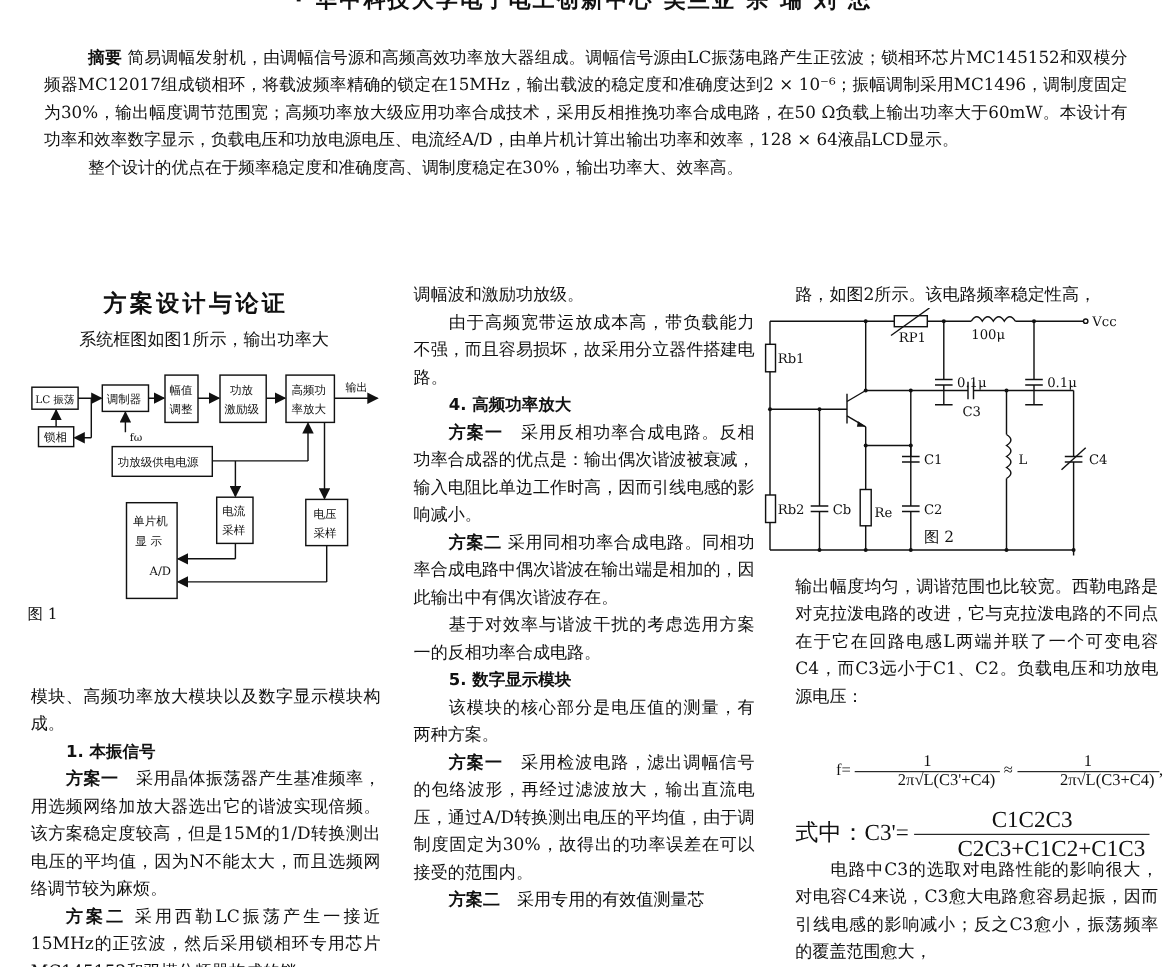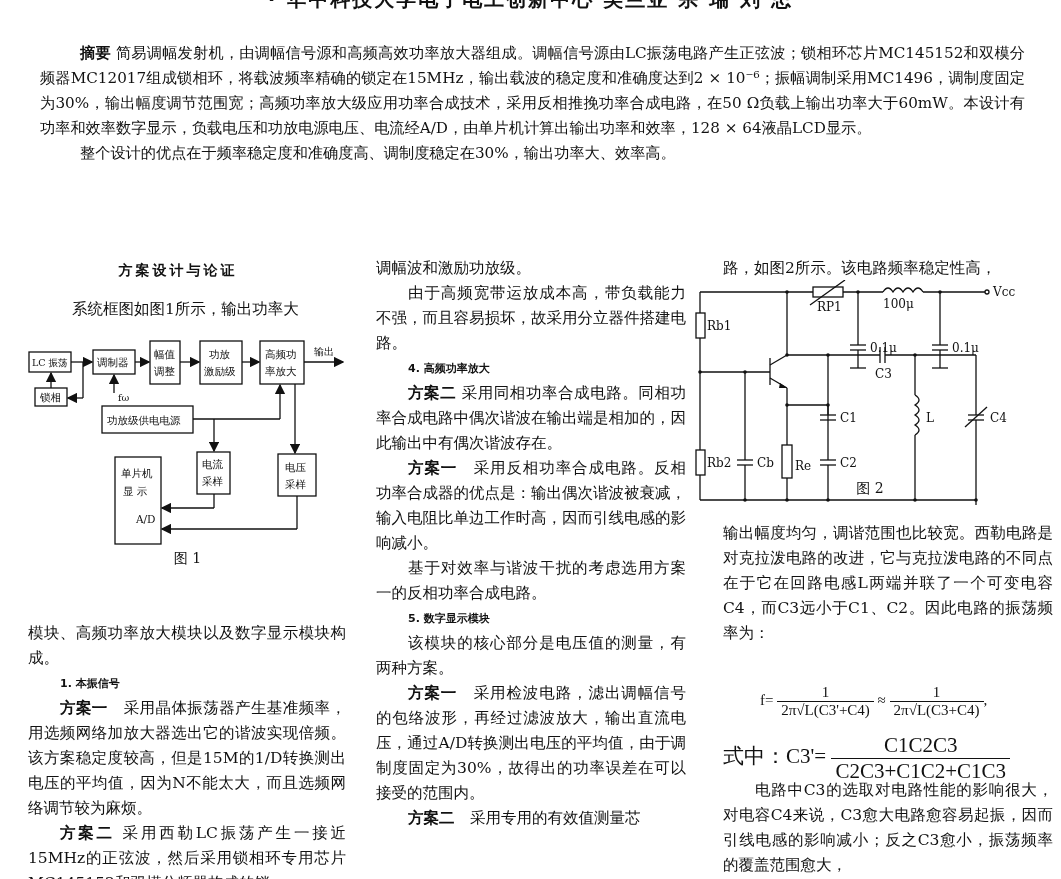--- a/index.html
+++ b/index.html
@@ -9,29 +9,29 @@
   .authors{left:0;top:-14px;width:1061px;text-align:center;font-size:20px;font-weight:bold;
            font-family:"DejaVu Sans","Liberation Sans",sans-serif;letter-spacing:2px;white-space:nowrap;}
   .abstract{left:40px;top:40px;width:985px;font-size:15.2px;line-height:25px;
             font-family:"DejaVu Serif","Liberation Serif",serif;text-align:justify;}
   .abstract p{margin:0;}
   .abstract .ind{text-indent:40px;}
   .abstract b{font-family:Liberation Serif, serif;font-weight:bold;}
   .col{font-size:15.5px;line-height:25px;text-align:justify;}
   .col p{margin:0;}
   .col .ind{text-indent:32px;}
-  .col .h2{text-indent:32px;font-weight:bold;font-family:"DejaVu Sans","Liberation Sans",sans-serif;font-size:11px;}
+  .col .h2{text-indent:32px;font-weight:bold;font-family:"DejaVu Sans","Liberation Sans",sans-serif;font-size:15px;}
   .col b{font-family:"DejaVu Sans","Liberation Sans",sans-serif;}
-  .sect-title{left:28px;top:262px;width:300px;text-align:center;font-size:14px;font-weight:bold;
+  .sect-title{left:28px;top:262px;width:300px;text-align:center;font-size:21px;font-weight:bold;
               font-family:Liberation Mono, monospace;letter-spacing:3px;}
-  .fig-cap{font-size:14px;text-align:center;}
+  .fig-cap{font-size:14px;}
   .formula{font-family:"Liberation Serif","DejaVu Serif",serif;}
   .frac{display:inline-block;vertical-align:middle;text-align:center;}
   .frac .num{display:block;border-bottom:1px solid #111;padding:0 4px;}
-  .frac .den{display:block;padding:0 4px;}
+  .frac .den{display:block;padding:0 4px;margin-left:35px;}
   svg text{font-family:"DejaVu Serif","Liberation Serif",serif;fill:#111;}
 </style>
 </head>
 <body>
 
 <div class="abs authors">· 华中科技大学电子电工创新中心 吴兰亚 宗 瑞 刘 忠</div>
 
 <div class="abs abstract">
   <p class="ind"><b>摘要</b><span> 简易调幅发射机，由调幅信号源和高频高效功率放大器组成。调幅信号源由LC振荡电路产生正弦波；锁相环芯片MC145152和双模分频器MC12017组成锁相环，将载波频率精确的锁定在15MHz，输出载波的稳定度和准确度达到2 × 10⁻⁶；振幅调制采用MC1496，调制度固定为30%，输出幅度调节范围宽；高频功率放大级应用功率合成技术，采用反相推挽功率合成电路，在50 Ω负载上输出功率大于60mW。本设计有功率和效率数字显示，负载电压和功放电源电压、电流经A/D，由单片机计算出输出功率和效率，128 × 64液晶LCD显示。</span></p>
   <p class="ind">整个设计的优点在于频率稳定度和准确度高、调制度稳定在30%，输出功率大、效率高。</p>
@@ -109,22 +109,22 @@
   <p>模块、高频功率放大模块以及数字显示模块构成。</p>
   <p class="h2">1. 本振信号</p>
   <p class="ind"><b>方案一</b><span>　采用晶体振荡器产生基准频率，用选频网络加放大器选出它的谐波实现倍频。该方案稳定度较高，但是15M的1/D转换测出电压的平均值，因为N不能太大，而且选频网络调节较为麻烦。</span></p>
   <p class="ind"><b>方案二</b><span> 采用西勒LC振荡产生一接近15MHz的正弦波，然后采用锁相环专用芯片MC145152和双模分频器构成的锁</span></p>
 </div>
 
 <div class="abs col" style="left:376px;top:256px;width:310px;">
   <p>调幅波和激励功放级。</p>
   <p class="ind" style="padding-right:0;">由于高频宽带运放成本高，带负载能力不强，而且容易损坏，故采用分立器件搭建电路。</p>
   <p class="h2">4. 高频功率放大</p>
+  <p class="ind"><b>方案一</b><span>　采用反相功率合成电路。反相功率合成器的优点是：输出偶次谐波被衰减，输入电阻比单边工作时高，因而引线电感的影响减小。</span></p>
   <p class="ind"><b>方案二</b><span> 采用同相功率合成电路。同相功率合成电路中偶次谐波在输出端是相加的，因此输出中有偶次谐波存在。</span></p>
-  <p class="ind"><b>方案一</b><span>　采用反相功率合成电路。反相功率合成器的优点是：输出偶次谐波被衰减，输入电阻比单边工作时高，因而引线电感的影响减小。</span></p>
   <p class="ind">基于对效率与谐波干扰的考虑选用方案一的反相功率合成电路。</p>
   <p class="h2">5. 数字显示模块</p>
   <p class="ind">该模块的核心部分是电压值的测量，有两种方案。</p>
   <p class="ind"><b>方案一</b><span>　采用检波电路，滤出调幅信号的包络波形，再经过滤波放大，输出直流电压，通过A/D转换测出电压的平均值，由于调制度固定为30%，故得出的功率误差在可以接受的范围内。</span></p>
   <p class="ind"><b>方案二</b><span>　采用专用的有效值测量芯</span></p>
 </div>
 
 <div class="abs col" style="left:723px;top:256px;width:330px;">
   <p>路，如图2所示。该电路频率稳定性高，</p>
 </div>
@@ -235,21 +235,21 @@
     <text x="160" y="142">C1</text>
     <text x="160" y="187">C2</text>
     <text x="195" y="98">C3</text>
     <text x="246" y="142">L</text>
     <text x="310" y="142">C4</text>
   </g>
 </svg>
 <div class="abs fig-cap" style="left:840px;top:480px;width:60px;">图 2</div>
 
 <div class="abs col" style="left:723px;top:521px;width:330px;">
-  <p>输出幅度均匀，调谐范围也比较宽。西勒电路是对克拉泼电路的改进，它与克拉泼电路的不同点在于它在回路电感L两端并联了一个可变电容C4，而C3远小于C1、C2。因此电路的振荡频率为：</p>
+  <p>输出幅度均匀，调谐范围也比较宽。西勒电路是对克拉泼电路的改进，它与克拉泼电路的不同点在于它在回路电感L两端并联了一个可变电容C4，而C3远小于C1、C2。负载电压和功放电源电压：</p>
 </div>
 
 <div class="abs formula" style="left:760px;top:684px;width:300px;font-size:15px;white-space:nowrap;">
   <span>f=</span>
   <span class="frac">
     <span class="num">1</span>
     <span class="den">2π√L(C3'+C4)</span>
   </span>
   <span>≈</span>
   <span class="frac">

